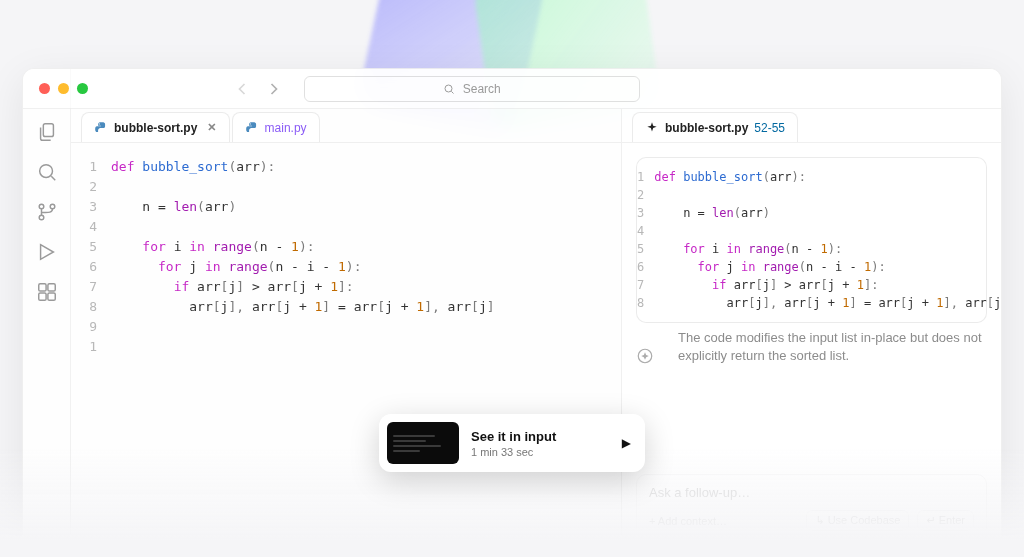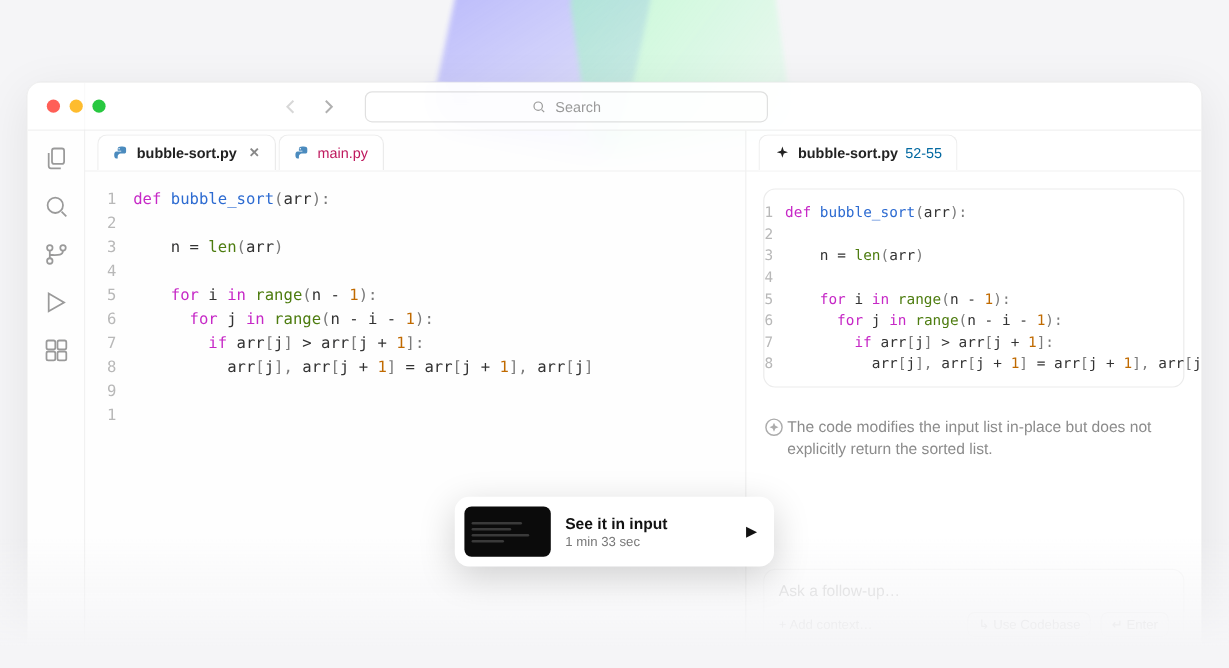--- a/index.html
+++ b/index.html
@@ -77,37 +77,37 @@
   .main { flex: 1; display: flex; padding-top: 40px; }
 
   
   .editor-col { flex: 1; display: flex; flex-direction: column; min-width: 0; }
   .tabbar { height: 34px; display: flex; align-items: flex-end; padding-left: 10px; gap: 2px; border-bottom: 1px solid rgba(0,0,0,0.06); }
   .tab {
     display: flex; align-items: center; gap: 6px;
     padding: 0 12px; height: 30px;
     border: 1px solid rgba(0,0,0,0.08); border-bottom: none;
     border-radius: 8px 8px 0 0;
-    font-size: 12px; color: #be185d;
+    font-size: 12px; color: #8b5cf6;
     background: rgba(255,255,255,0.7);
     cursor: pointer;
   }
   .tab.active { background: #fff; font-weight: 600; color: #222; }
   .tab .pyicon { width: 14px; height: 14px; }
   .tab .close { font-size: 11px; color: #888; margin-left: 4px; }
 
   .code-area { flex: 1; display: flex; font-family: "SF Mono", ui-monospace, Menlo, monospace; font-size: 13px; padding: 14px 0 0 0; overflow:hidden; }
   .gutter { width: 40px; text-align: right; color: #b8b8b8; padding-right: 14px; user-select:none; }
   .gutter div, .codelines div { height: 20px; line-height: 20px; white-space: pre; }
   .codelines { flex:1; color:#333; }
 
   
   .kw { color:#c628c6; }
   .fn { color:#2d6bd1; }
-  .bi { color:#4d7c0f; }
+  .bi { color:#a21caf; }
   .nm { color:#333; }
   .num{ color:#c06a00; }
   .pn { color:#7a7a7a; }
   .op { color:#333; }
   .ghost { color:#c2c2c2; }
 
   
   .chat-col {
     width: 380px; border-left: 1px solid rgba(0,0,0,0.06);
     display: flex; flex-direction: column;
@@ -125,21 +125,21 @@
   .chat-body { flex:1; padding: 14px 14px 0 14px; overflow:hidden; }
   .snippet {
     border:1px solid rgba(0,0,0,0.08); border-radius:10px;
     padding:10px 8px 10px 0; background: rgba(255,255,255,0.8);
     display:flex; font-family:"SF Mono", ui-monospace, Menlo, monospace; font-size:12px;
   }
   .snippet .gutter { width:30px; padding-right:10px; font-size:12px; }
   .snippet .gutter div, .snippet .codelines div { height:18px; line-height:18px; }
 
   .question { margin-top:14px; font-size:13px; color:#5a5a5a; }
-  .answer { margin-top:24px; display:flex; gap:2px; opacity:.7; }
+  .answer { margin-top:6px; display:flex; gap:24px; opacity:.7;align-items:flex-end; }
   .answer .spark { width:18px; height:18px; flex-shrink:0; }
   .answer-text { font-size:13px; color:#5a5a5a; line-height:1.4; }
 
   .chat-input {
     margin: 20px 14px 14px 14px;
     border:1px solid rgba(0,0,0,0.08); border-radius:10px;
     padding:10px 12px;
     opacity:.35;
   }
   .chat-input .ph { font-size:13px; color:#888; }

